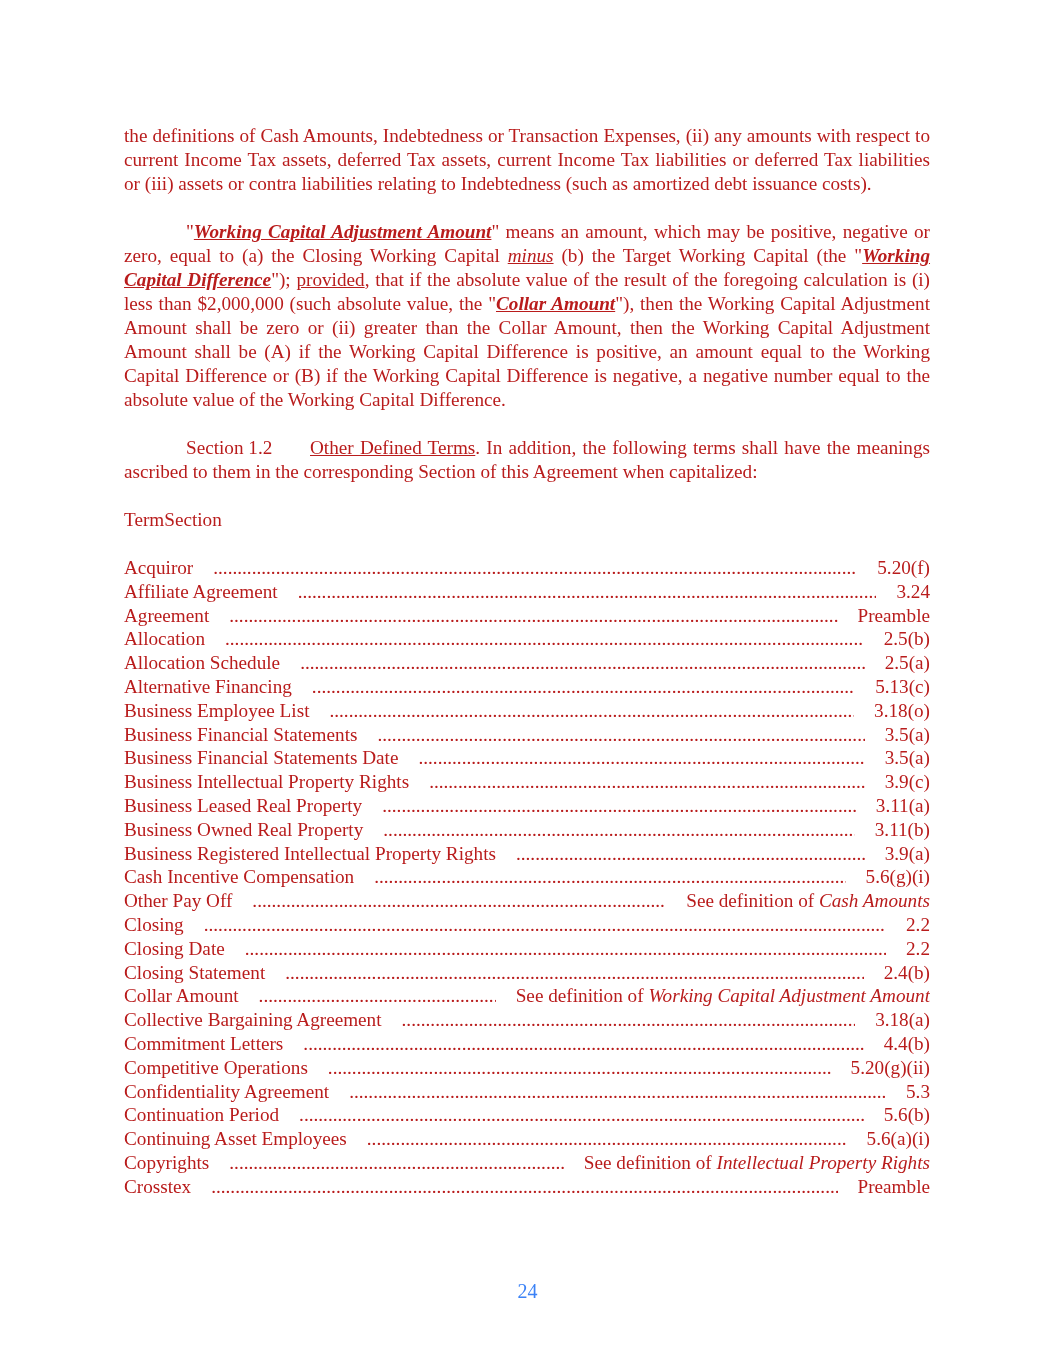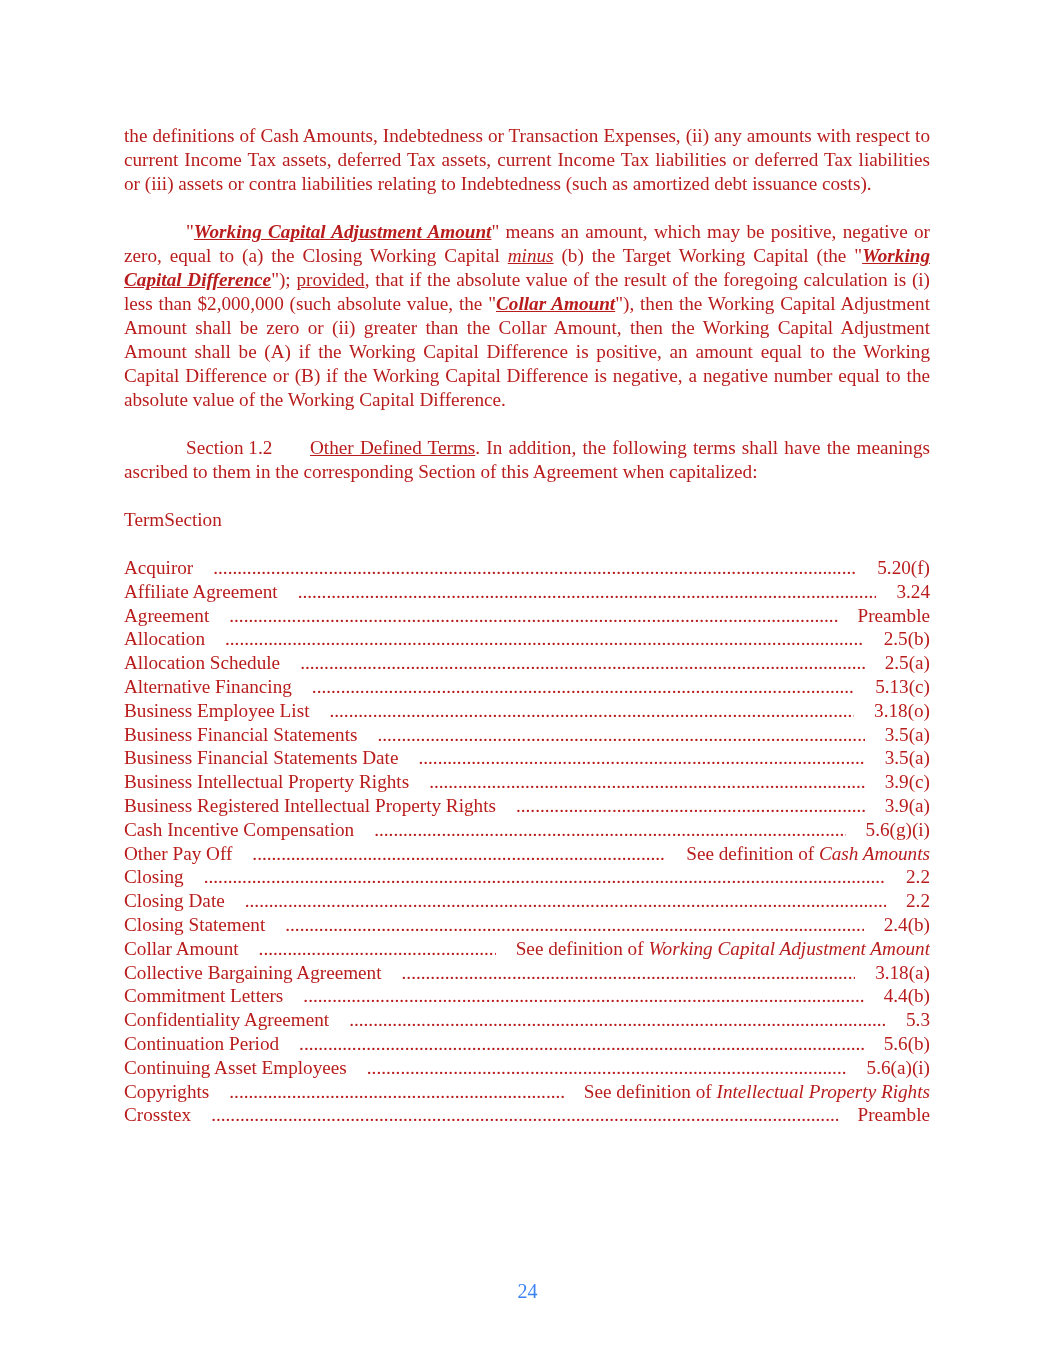--- a/index.html
+++ b/index.html
@@ -89,20 +89,30 @@
         <span class="term">Business Financial Statements Date</span>
         <span class="dots"></span>
         <span class="ref">3.5(a)</span>
       </li>
       <li>
         <span class="term">Business Intellectual Property Rights</span>
         <span class="dots"></span>
         <span class="ref">3.9(c)</span>
       </li>
       <li>
+        <span class="term">Business Leased Real Property</span>
+        <span class="dots"></span>
+        <span class="ref">3.11(a)</span>
+      </li>
+      <li>
+        <span class="term">Business Owned Real Property</span>
+        <span class="dots"></span>
+        <span class="ref">3.11(b)</span>
+      </li>
+      <li>
         <span class="term">Business Registered Intellectual Property Rights</span>
         <span class="dots"></span>
         <span class="ref">3.9(a)</span>
       </li>
       <li>
         <span class="term">Cash Incentive Compensation</span>
         <span class="dots"></span>
         <span class="ref">5.6(g)(i)</span>
       </li>
       <li>
@@ -134,20 +144,25 @@
         <span class="term">Collective Bargaining Agreement</span>
         <span class="dots"></span>
         <span class="ref">3.18(a)</span>
       </li>
       <li>
         <span class="term">Commitment Letters</span>
         <span class="dots"></span>
         <span class="ref">4.4(b)</span>
       </li>
       <li>
+        <span class="term">Competitive Operations</span>
+        <span class="dots"></span>
+        <span class="ref">5.20(g)(ii)</span>
+      </li>
+      <li>
         <span class="term">Confidentiality Agreement</span>
         <span class="dots"></span>
         <span class="ref">5.3</span>
       </li>
       <li>
         <span class="term">Continuation Period</span>
         <span class="dots"></span>
         <span class="ref">5.6(b)</span>
       </li>
       <li>

